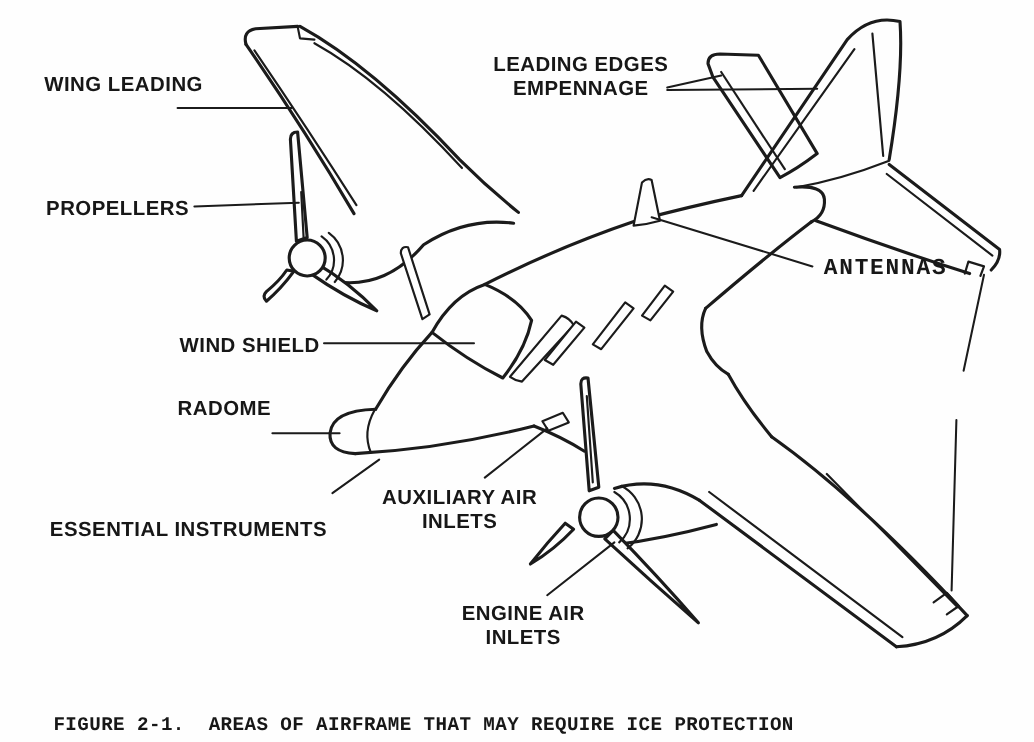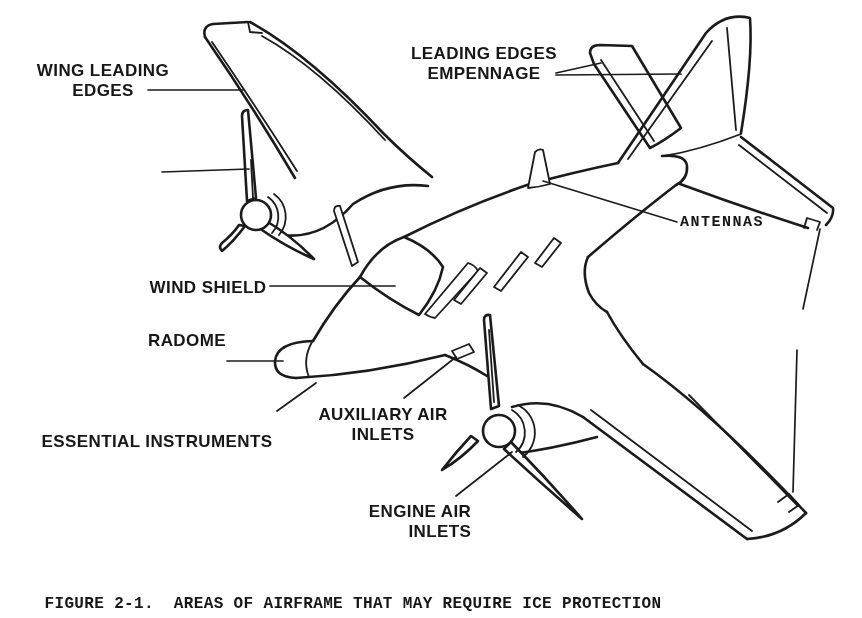--- a/index.html
+++ b/index.html
@@ -18,21 +18,21 @@
     font-weight:700;
     font-size:17px;
     line-height:20px;
     letter-spacing:.4px;
     white-space:nowrap;
     -webkit-font-smoothing:none;
   }
   .label.small{font-size:15px;line-height:18px;letter-spacing:.2px;}
   .label.mono{
     font-family:"Liberation Mono","DejaVu Sans Mono",monospace;
-    font-size:15px;letter-spacing:1.5px;font-weight:700;
+    font-size:19px;letter-spacing:1.5px;font-weight:700;margin-left:16px;
   }
   .caption{
     position:absolute;transform:translateX(-50%);
     font-family:"Liberation Mono","DejaVu Sans Mono",monospace;
     font-weight:700;font-size:16px;letter-spacing:.35px;
     color:#171717;white-space:pre;
   }
   .ink{stroke:#1b1b1b;fill:none;stroke-width:2.6;stroke-linecap:round;stroke-linejoin:round;}
   .ink.thin{stroke-width:1.8;}
   .ink.fillw{fill:#fefefe;}
@@ -143,42 +143,44 @@
       <path class="leader" d="M 556,73 L 601,63"></path>
       <path class="leader" d="M 556,75 L 681,74"></path>
       <path class="leader" d="M 677,222 L 543,181"></path>
       <path class="leader" d="M 803,309 L 820,229"></path>
       <path class="leader" d="M 797,350 L 793,492"></path>
     </g>
   </svg>
 
   <div class="label" style="left:103px;top:61px;text-align:center;">
     <div>WING LEADING</div>
-    <div>EDGES</div>
   </div>
 
+  <div class="label" style="left:98px;top:164px;">
+    <div>PROPELLERS</div>
+  </div>
 
   <div class="label" style="left:208px;top:278px;">
     <div>WIND SHIELD</div>
   </div>
 
   <div class="label" style="left:187px;top:331px;">
     <div>RADOME</div>
   </div>
 
   <div class="label" style="left:157px;top:432px;">
     <div>ESSENTIAL INSTRUMENTS</div>
   </div>
 
   <div class="label" style="left:383px;top:405px;">
     <div>AUXILIARY AIR</div>
     <div>INLETS</div>
   </div>
 
-  <div class="label" style="left:420px;top:502px;text-align:right;">
+  <div class="label" style="left:436px;top:502px;">
     <div>ENGINE AIR</div>
     <div>INLETS</div>
   </div>
 
   <div class="label" style="left:484px;top:44px;">
     <div>LEADING EDGES</div>
     <div>EMPENNAGE</div>
   </div>
 
   <div class="label mono" style="left:722px;top:213px;">

